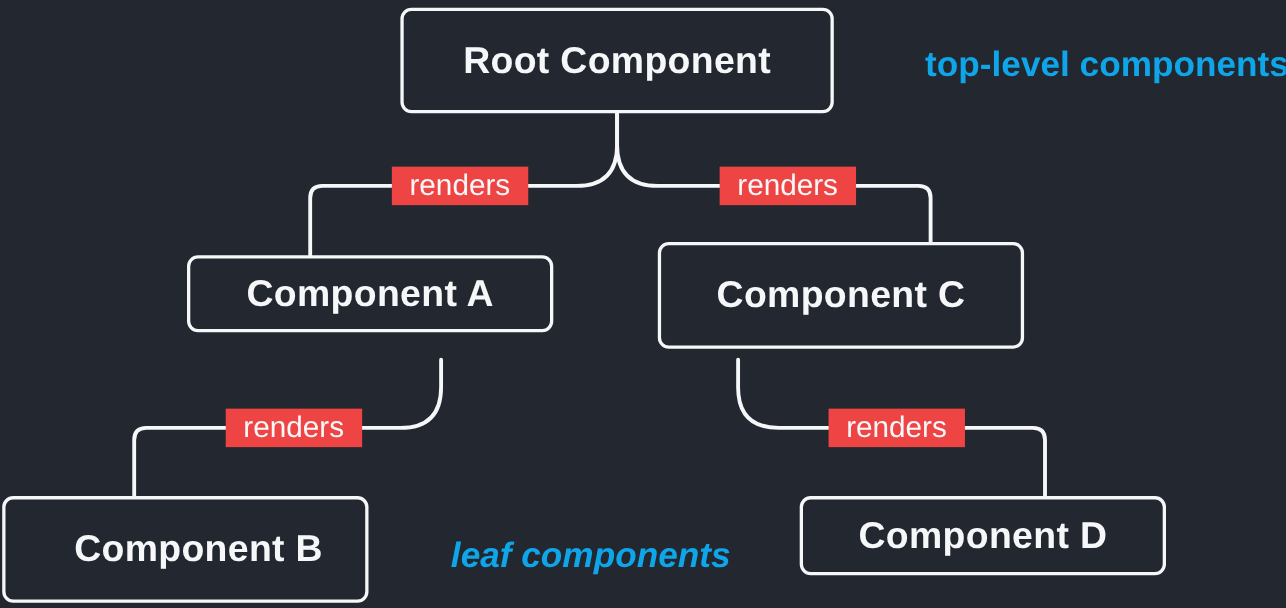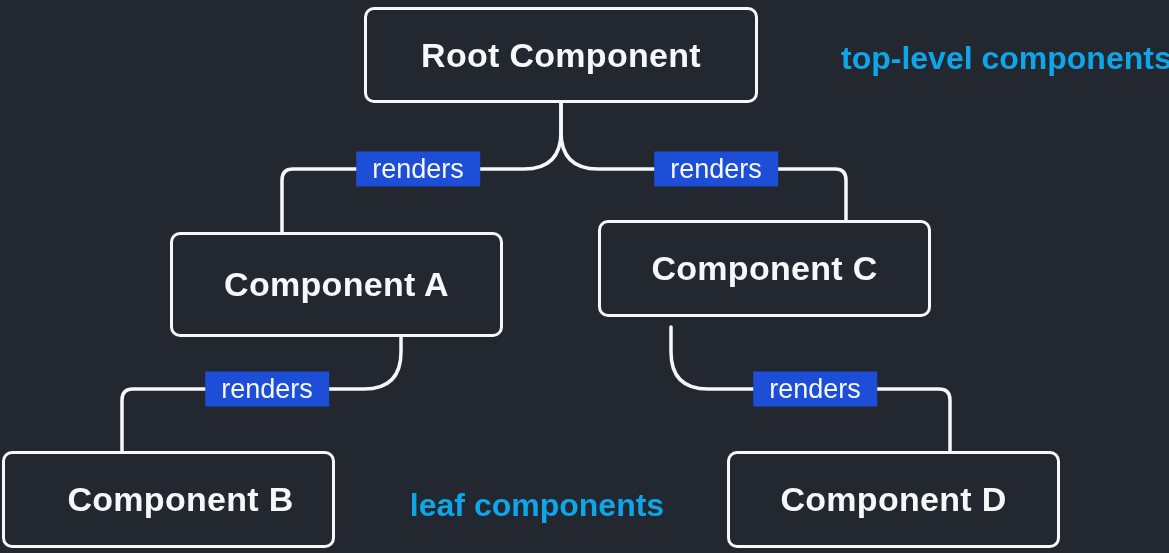--- a/index.html
+++ b/index.html
@@ -31,49 +31,49 @@
     justify-content: center;
   }
   .node .node-label {
     color: #f6f7f9;
     font-size: 34px;
     font-weight: 600;
     letter-spacing: 0.3px;
     white-space: nowrap;
   }
   .node-root { left: 364px; top: 7px;  width: 394px; height: 96px; }
-  .node-a    { left: 170px; top: 232px; width: 333px; height: 105px; }
+  .node-a    { left: 170px; top: 232px; width: 333px; height: 70px; }
   .node-c    { left: 598px; top: 220px; width: 333px; height: 97px; }
   .node-b    { left: 2px;   top: 451px; width: 333px; height: 97px; padding-left: 24px; }
-  .node-d    { left: 727px; top: 451px; width: 333px; height: 97px; }
+  .node-d    { left: 727px; top: 451px; width: 333px; height: 72px; }
 
   .edge-label {
     position: absolute;
     transform: translate(-50%, -50%);
-    background: #1d4ed8;
+    background: #ef4444;
     color: #f6f7f9;
     font-size: 27px;
     font-weight: 500;
     padding: 2px 16px;
     white-space: nowrap;
   }
   .el-root-a { left: 418px; top: 169px; }
   .el-root-c { left: 716px; top: 169px; }
   .el-a-b    { left: 267px; top: 389px; }
   .el-c-d    { left: 815px; top: 389px; }
 
   .annotation {
     position: absolute;
     color: #0ea5e9;
     font-size: 32px;
     font-weight: 700;
     white-space: nowrap;
   }
   .ann-top    { left: 841px; top: 40px; }
-  .ann-bottom { left: 537px; top: 505px; transform: translate(-50%, -50%); }
+  .ann-bottom { left: 537px; top: 505px; transform: translate(-50%, -50%); font-style: italic; }
 </style>
 </head>
 <body>
 
 <div class="canvas">
 
   <svg class="wires" width="1169" height="553" viewBox="0 0 1169 553">
     <g fill="none" stroke="#f6f7f9" stroke-width="3.5" stroke-linecap="round">
       <path d="M 561 103 L 561 132 Q 561 169 524 169 L 293 169 Q 282 169 282 180 L 282 233"></path>
       <path d="M 561 103 L 561 132 Q 561 169 598 169 L 835 169 Q 846 169 846 180 L 846 233"></path>

